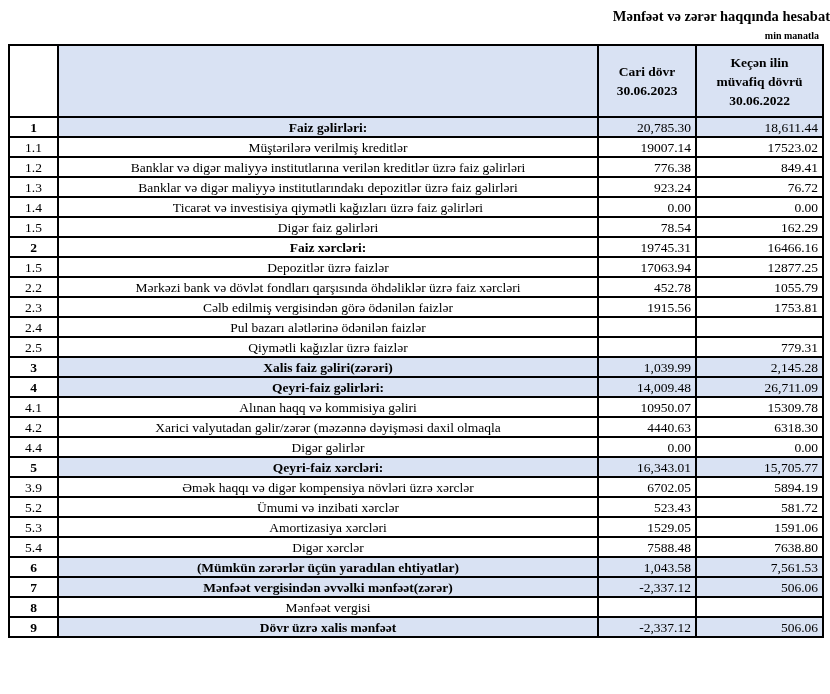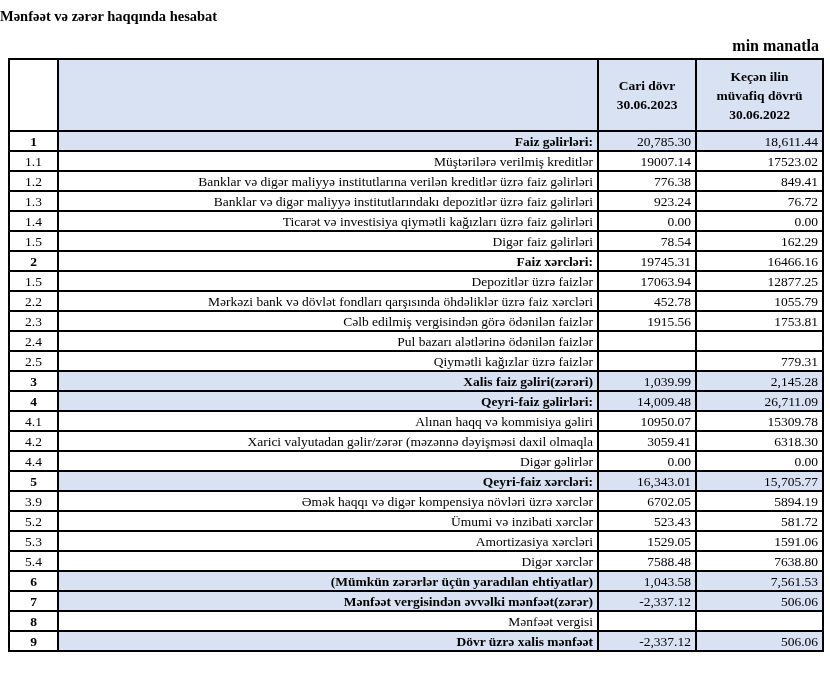--- a/index.html
+++ b/index.html
@@ -6,51 +6,51 @@
   html, body {
     margin: 0; padding: 0;
     width: 830px; height: 694px;
     background: #ffffff;
     font-family: "Liberation Serif", serif;
     color: #000;
   }
   .page { width: 830px; height: 694px; overflow: hidden; }
   .title {
     margin-top: 8px;
-    text-align: left;
+    text-align: right;
     font-weight: bold;
     font-size: 14.5px;
     letter-spacing: 0px;
   }
   .unit {
     text-align: right;
     padding-right: 11px;
     font-weight: bold;
-    font-size: 16px;
-    margin-top: 12px;
+    font-size: 10px;
+    margin-top: 5px;
     margin-bottom: 3px;
   }
   table.report {
     margin-left: 8px;
     width: 814px;
     border-collapse: collapse;
     table-layout: fixed;
     padding-left: 39px;
   }
   table.report th, table.report td {
     border: 2px solid #000;
     font-size: 13.5px;
     overflow: hidden;
     white-space: nowrap;
   }
   thead th { height: 72px; font-weight: bold; text-align: center; vertical-align: middle; }
   thead th div { line-height: 19px; }
   tbody td { height: 20px; line-height: 17px; vertical-align: middle; }
   td.col-no   { text-align: center; padding: 0 2px; }
-  td.col-label{ text-align: right; padding: 0 4px; }
+  td.col-label{ text-align: center; padding: 0 4px; }
   td.col-val  { text-align: right; padding: 0 4px; }
   .b { font-weight: bold; }
   tr.bold-label td.col-label { font-weight: bold; }
   tr.bold-values td.col-val  { font-weight: normal; }
   .fill { background: var(--fill, #d9e2f3); }
   tr.hl td.col-label, tr.hl td.col-val { background: var(--fill, #d9e2f3); }
 </style>
 </head>
 <body>
 
@@ -167,21 +167,21 @@
         </tr>
         <tr>
           <td class="col-no">4.1</td>
           <td class="col-label">Alınan haqq və kommisiya gəliri</td>
           <td class="col-val">10950.07</td>
           <td class="col-val">15309.78</td>
         </tr>
         <tr>
           <td class="col-no">4.2</td>
           <td class="col-label">Xarici valyutadan gəlir/zərər (məzənnə dəyişməsi daxil olmaqla</td>
-          <td class="col-val">3059.41</td>
+          <td class="col-val">4440.63</td>
           <td class="col-val">6318.30</td>
         </tr>
         <tr>
           <td class="col-no">4.4</td>
           <td class="col-label">Digər gəlirlər</td>
           <td class="col-val">0.00</td>
           <td class="col-val">0.00</td>
         </tr>
         <tr class="hl bold-label">
           <td class="col-no b">5</td>

